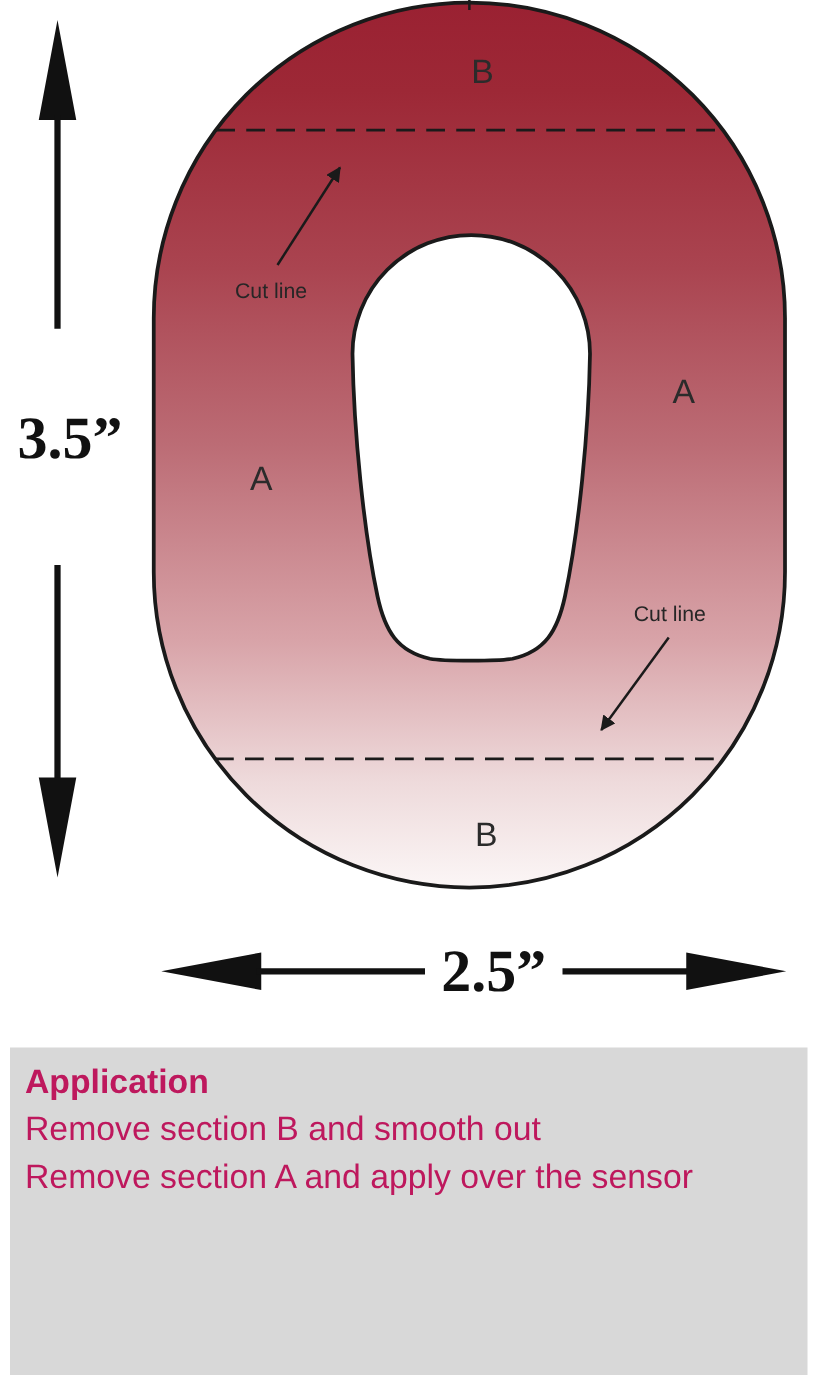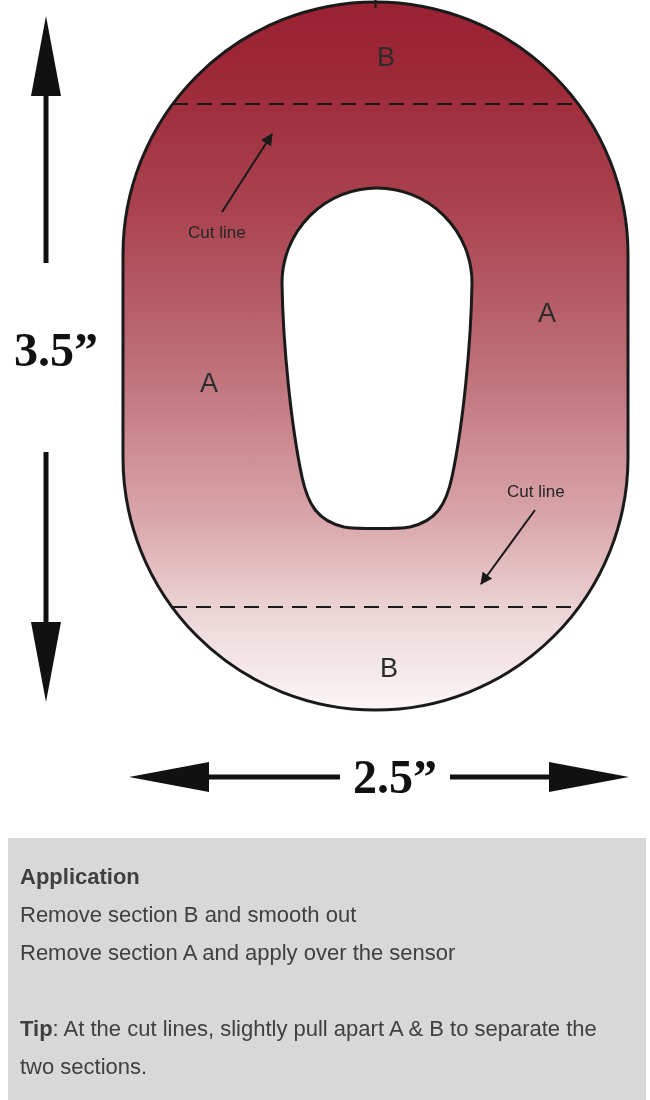--- a/index.html
+++ b/index.html
@@ -4,22 +4,22 @@
 <style>
   html,body{margin:0;padding:0;background:#ffffff;}
   .page{position:relative;width:650px;height:1100px;background:#ffffff;overflow:hidden;
         font-family:"Liberation Sans",sans-serif;}
   svg text{user-select:none;}
   .section-label{font-family:"Liberation Sans",sans-serif;font-size:27px;fill:#2b2b2b;}
   .cutline-label{font-family:"Liberation Sans",sans-serif;font-size:17px;fill:#262626;}
   .dim-label{font-family:"Liberation Serif","DejaVu Serif",serif;font-weight:700;
              font-size:48px;fill:#111111;}
   .instructions{position:absolute;left:8px;top:838px;width:638px;height:262px;
-                background:#d8d8d8;box-sizing:border-box;padding:20px 10px 0 12px;
-                color:#404040;font-size:22px;line-height:38px;}
+                background:#d8d8d8;box-sizing:border-box;padding:8px 10px 0 12px;
+                color:#be185d;font-size:27px;line-height:38px;}
   .instructions .heading{font-weight:700;}
   .instructions .tip{margin-top:38px;}
   .instructions .tip b{font-weight:700;}
   .instructions p{margin:0;}
 </style>
 </head>
 <body>
 
 <div class="page">
 
@@ -80,16 +80,15 @@
       <line x1="450" y1="777" x2="553" y2="777" stroke="#111111" stroke-width="5"></line>
       <polygon points="629,777 549,762 549,792" fill="#111111"></polygon>
     </g>
   </svg>
 
   
   <div class="instructions">
     <p class="heading">Application</p>
     <p>Remove section B and smooth out</p>
     <p>Remove section A and apply over the sensor</p>
-    <p class="tip"><b>Tip</b><span>: At the cut lines, slightly pull apart A &amp; B to separate the two sections.</span></p>
   </div>
 
 </div>
 
 </body></html>

